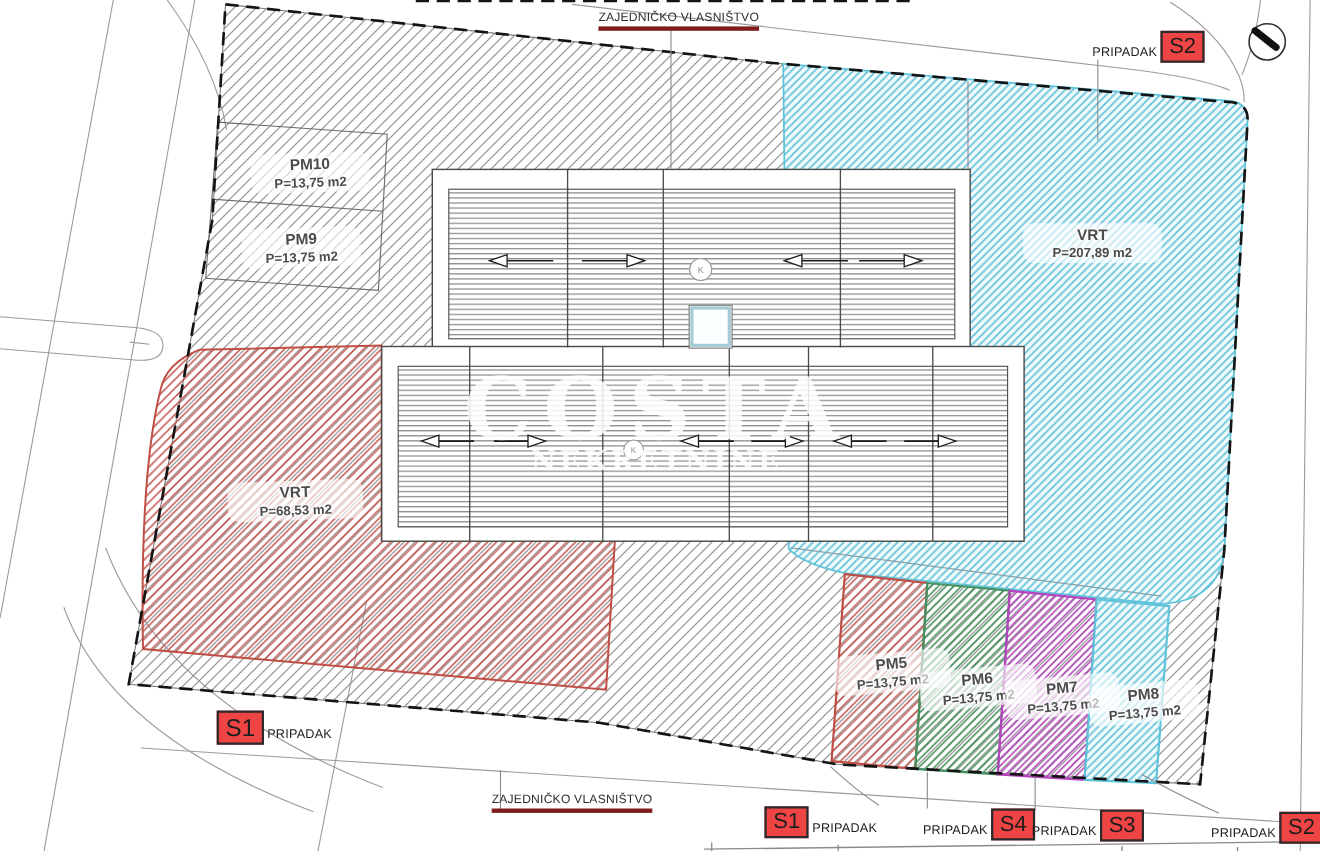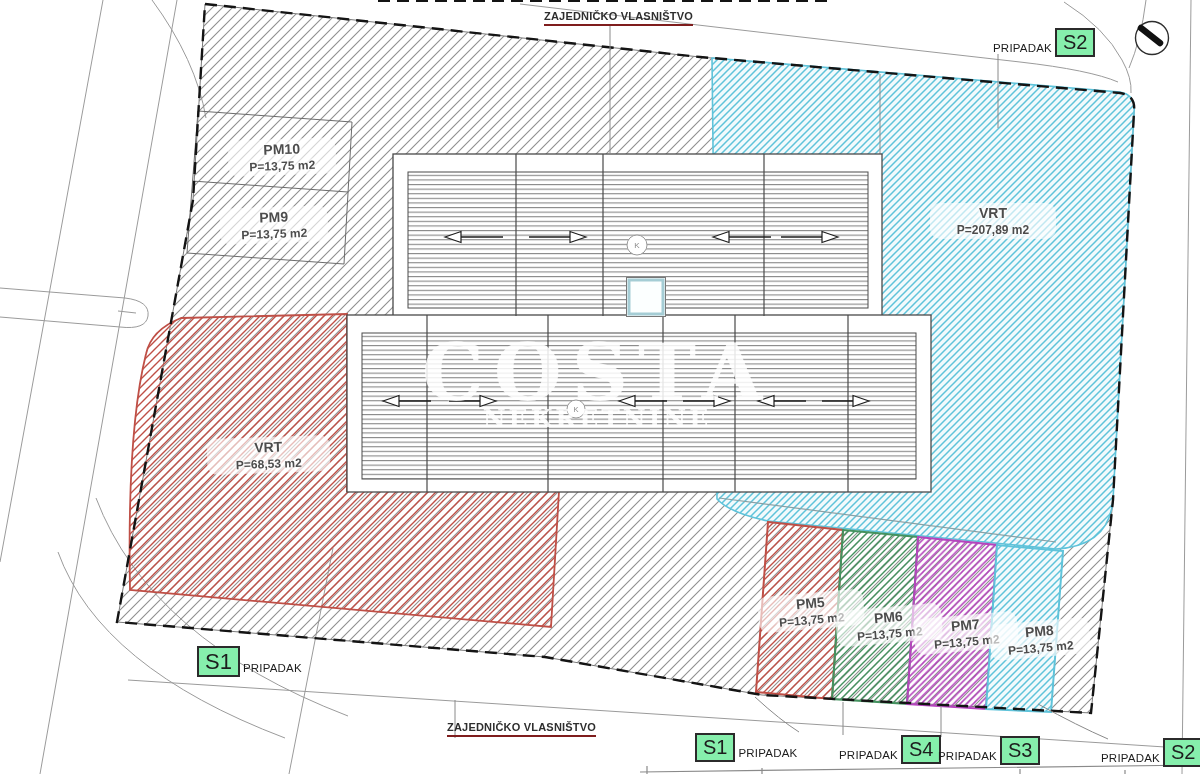--- a/index.html
+++ b/index.html
@@ -8,32 +8,32 @@
   }
   html,body{margin:0;padding:0;background:#fff;}
   .canvas{
     position:relative;width:1200px;height:774px;background:#ffffff;
     overflow:hidden;font-family:"Liberation Sans",sans-serif;
   }
   .canvas svg{position:absolute;left:0;top:0;}
   .lbl{position:absolute;z-index:5;color:#3f3f3f;}
   .zv{
     font-size:11px;letter-spacing:.2px;color:#2e2e2e;white-space:nowrap;
-    border-bottom:2px solid #7f1d1d;padding-bottom:2px;font-weight:700;
+    border-bottom:4px solid #7f1d1d;padding-bottom:2px;font-weight:400;
   }
   .plabel{
     text-align:center;font-weight:bold;color:#4c4c4c;z-index:5;
     text-shadow:0 0 3px #fff,0 0 3px #fff,0 0 5px #fff,0 0 6px #fff,0 0 8px #fff;
     background:rgba(255,255,255,.62);border-radius:10px;padding:2px 4px;
   }
   .pname{font-size:14px;line-height:1.25;}
   .parea{font-size:12px;line-height:1.2;white-space:nowrap;}
   .tag{position:absolute;display:flex;align-items:flex-end;gap:3px;z-index:5;}
   .ubox{
-    display:inline-block;border:2px solid #2b2b2b;background:#86efac;
+    display:inline-block;border:2px solid #2b2b2b;background:#ef4444;
     font-size:20px;color:#1d1d1d;padding:1px 6px;line-height:1.15;
   }
   .ptxt{font-size:11.5px;color:#1d1d1d;letter-spacing:.2px;margin-bottom:3px;white-space:nowrap;}
   .wm{position:absolute;z-index:4;color:rgba(255,255,255,.85);
       font-family:"DejaVu Serif",serif;font-weight:bold;text-align:center;line-height:1;}
   .wm1{left:397px;top:334px;width:400px;font-size:78px;letter-spacing:10px;}
   .wm2{left:437px;top:406px;width:320px;font-size:25px;letter-spacing:3px;}
   .rot{transform:rotate(-5deg);}
   .rot2{transform:rotate(-2deg);}
 </style>

